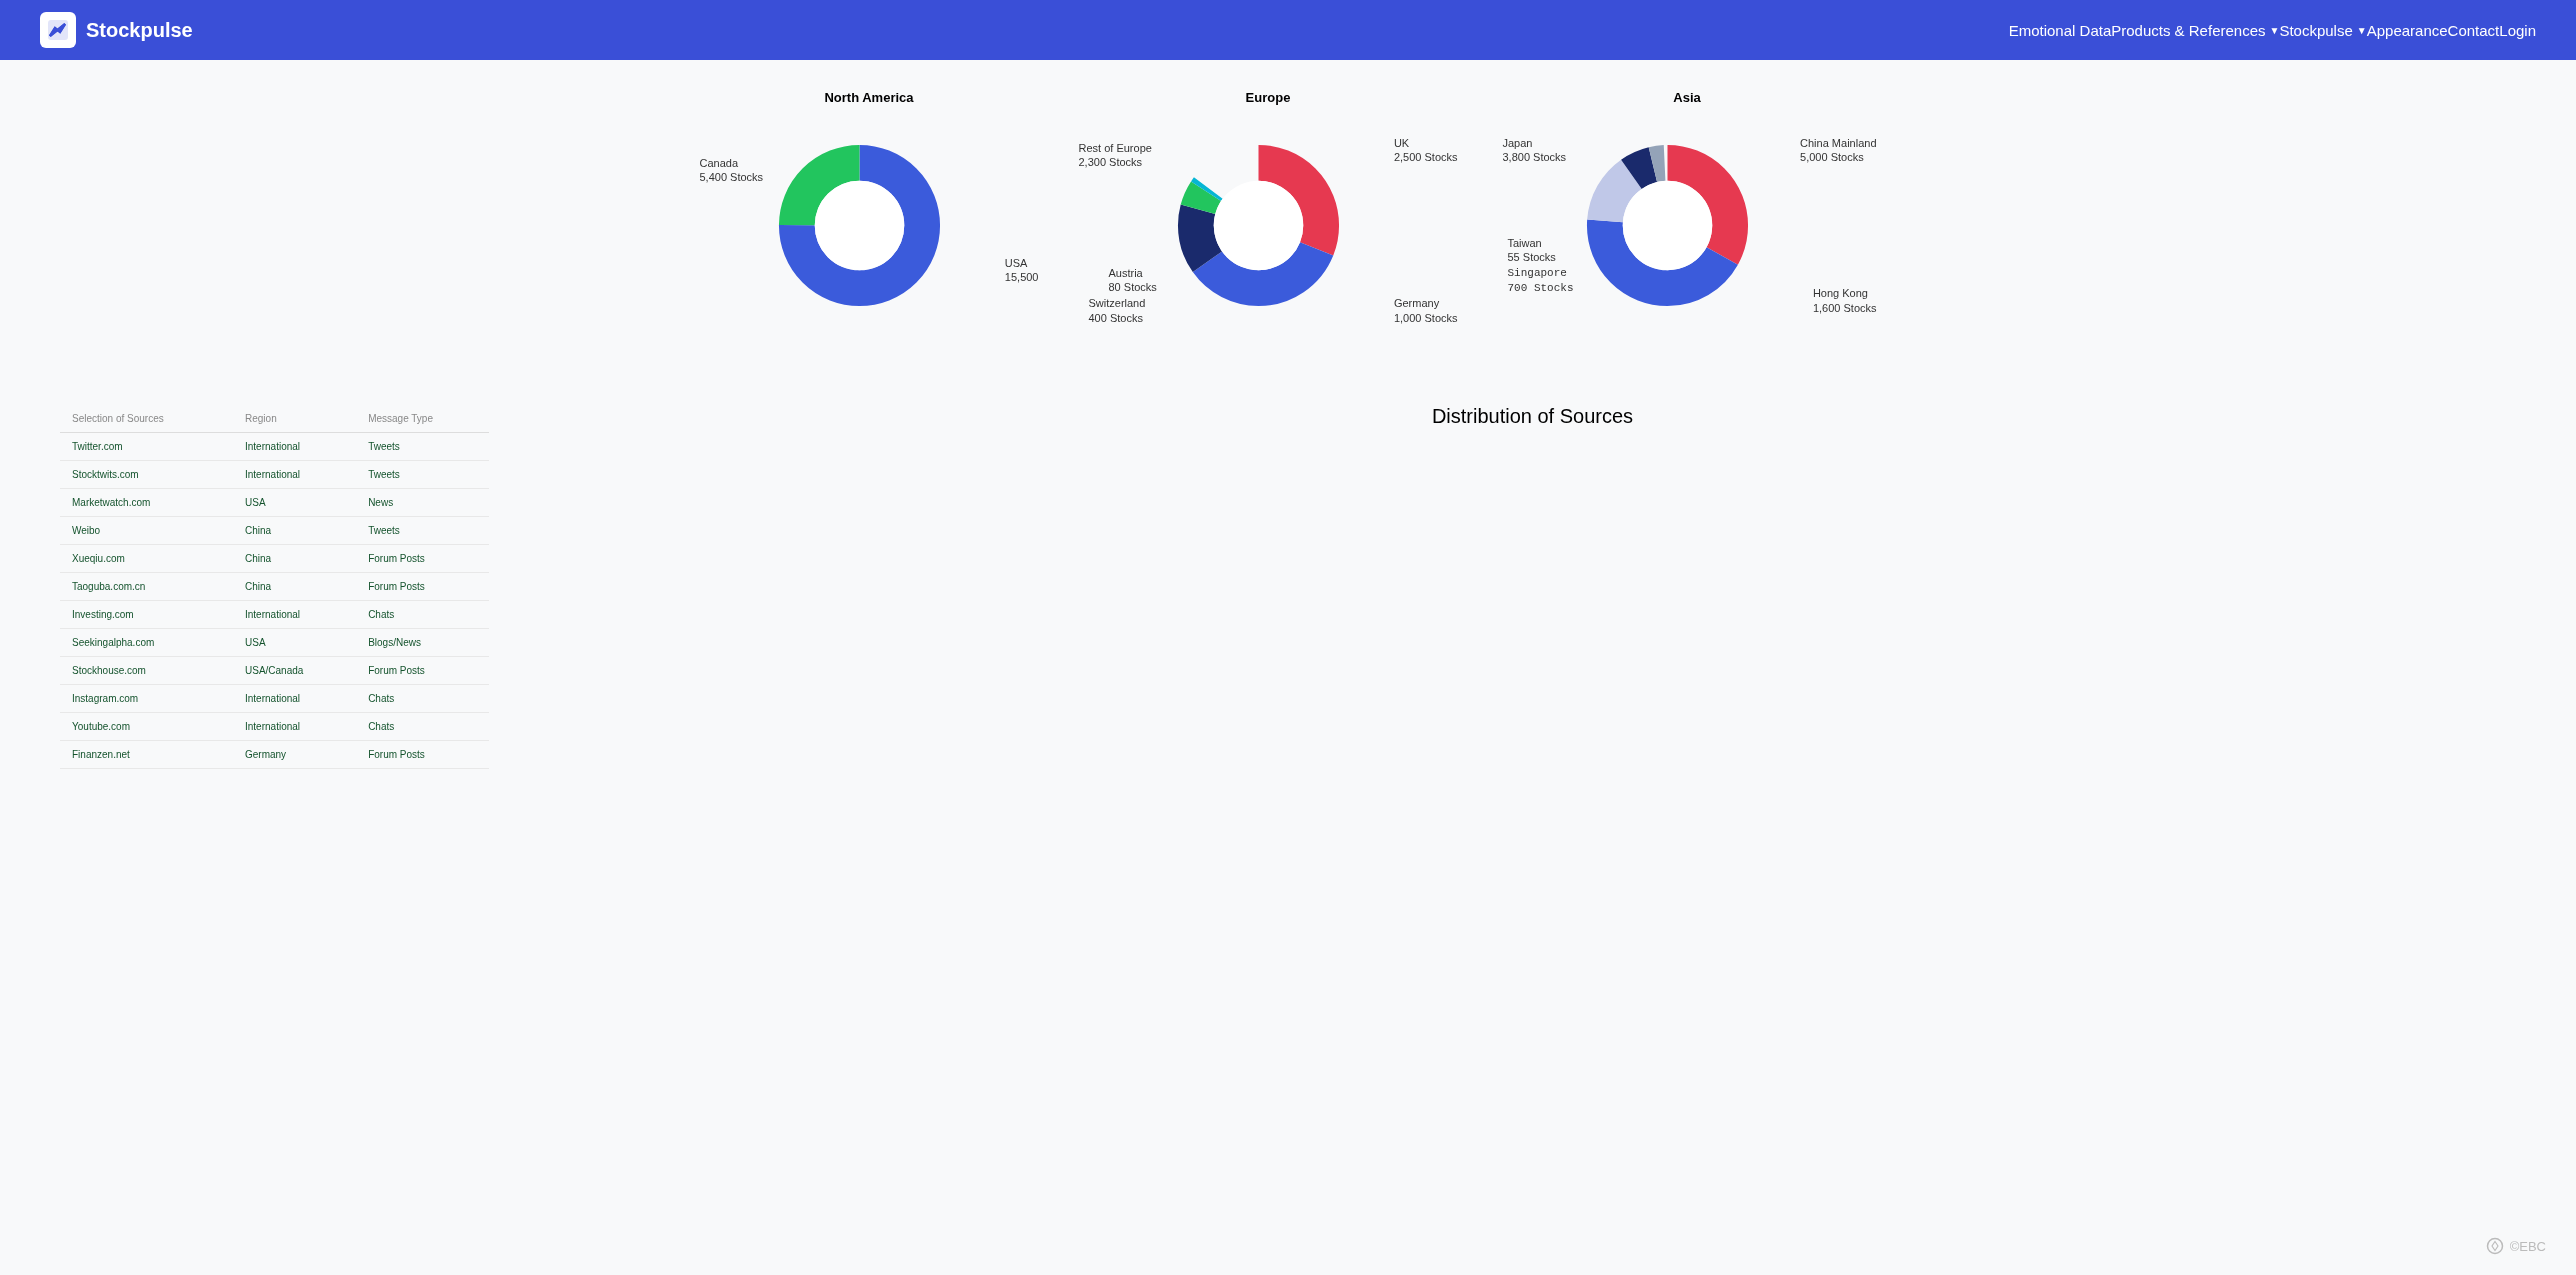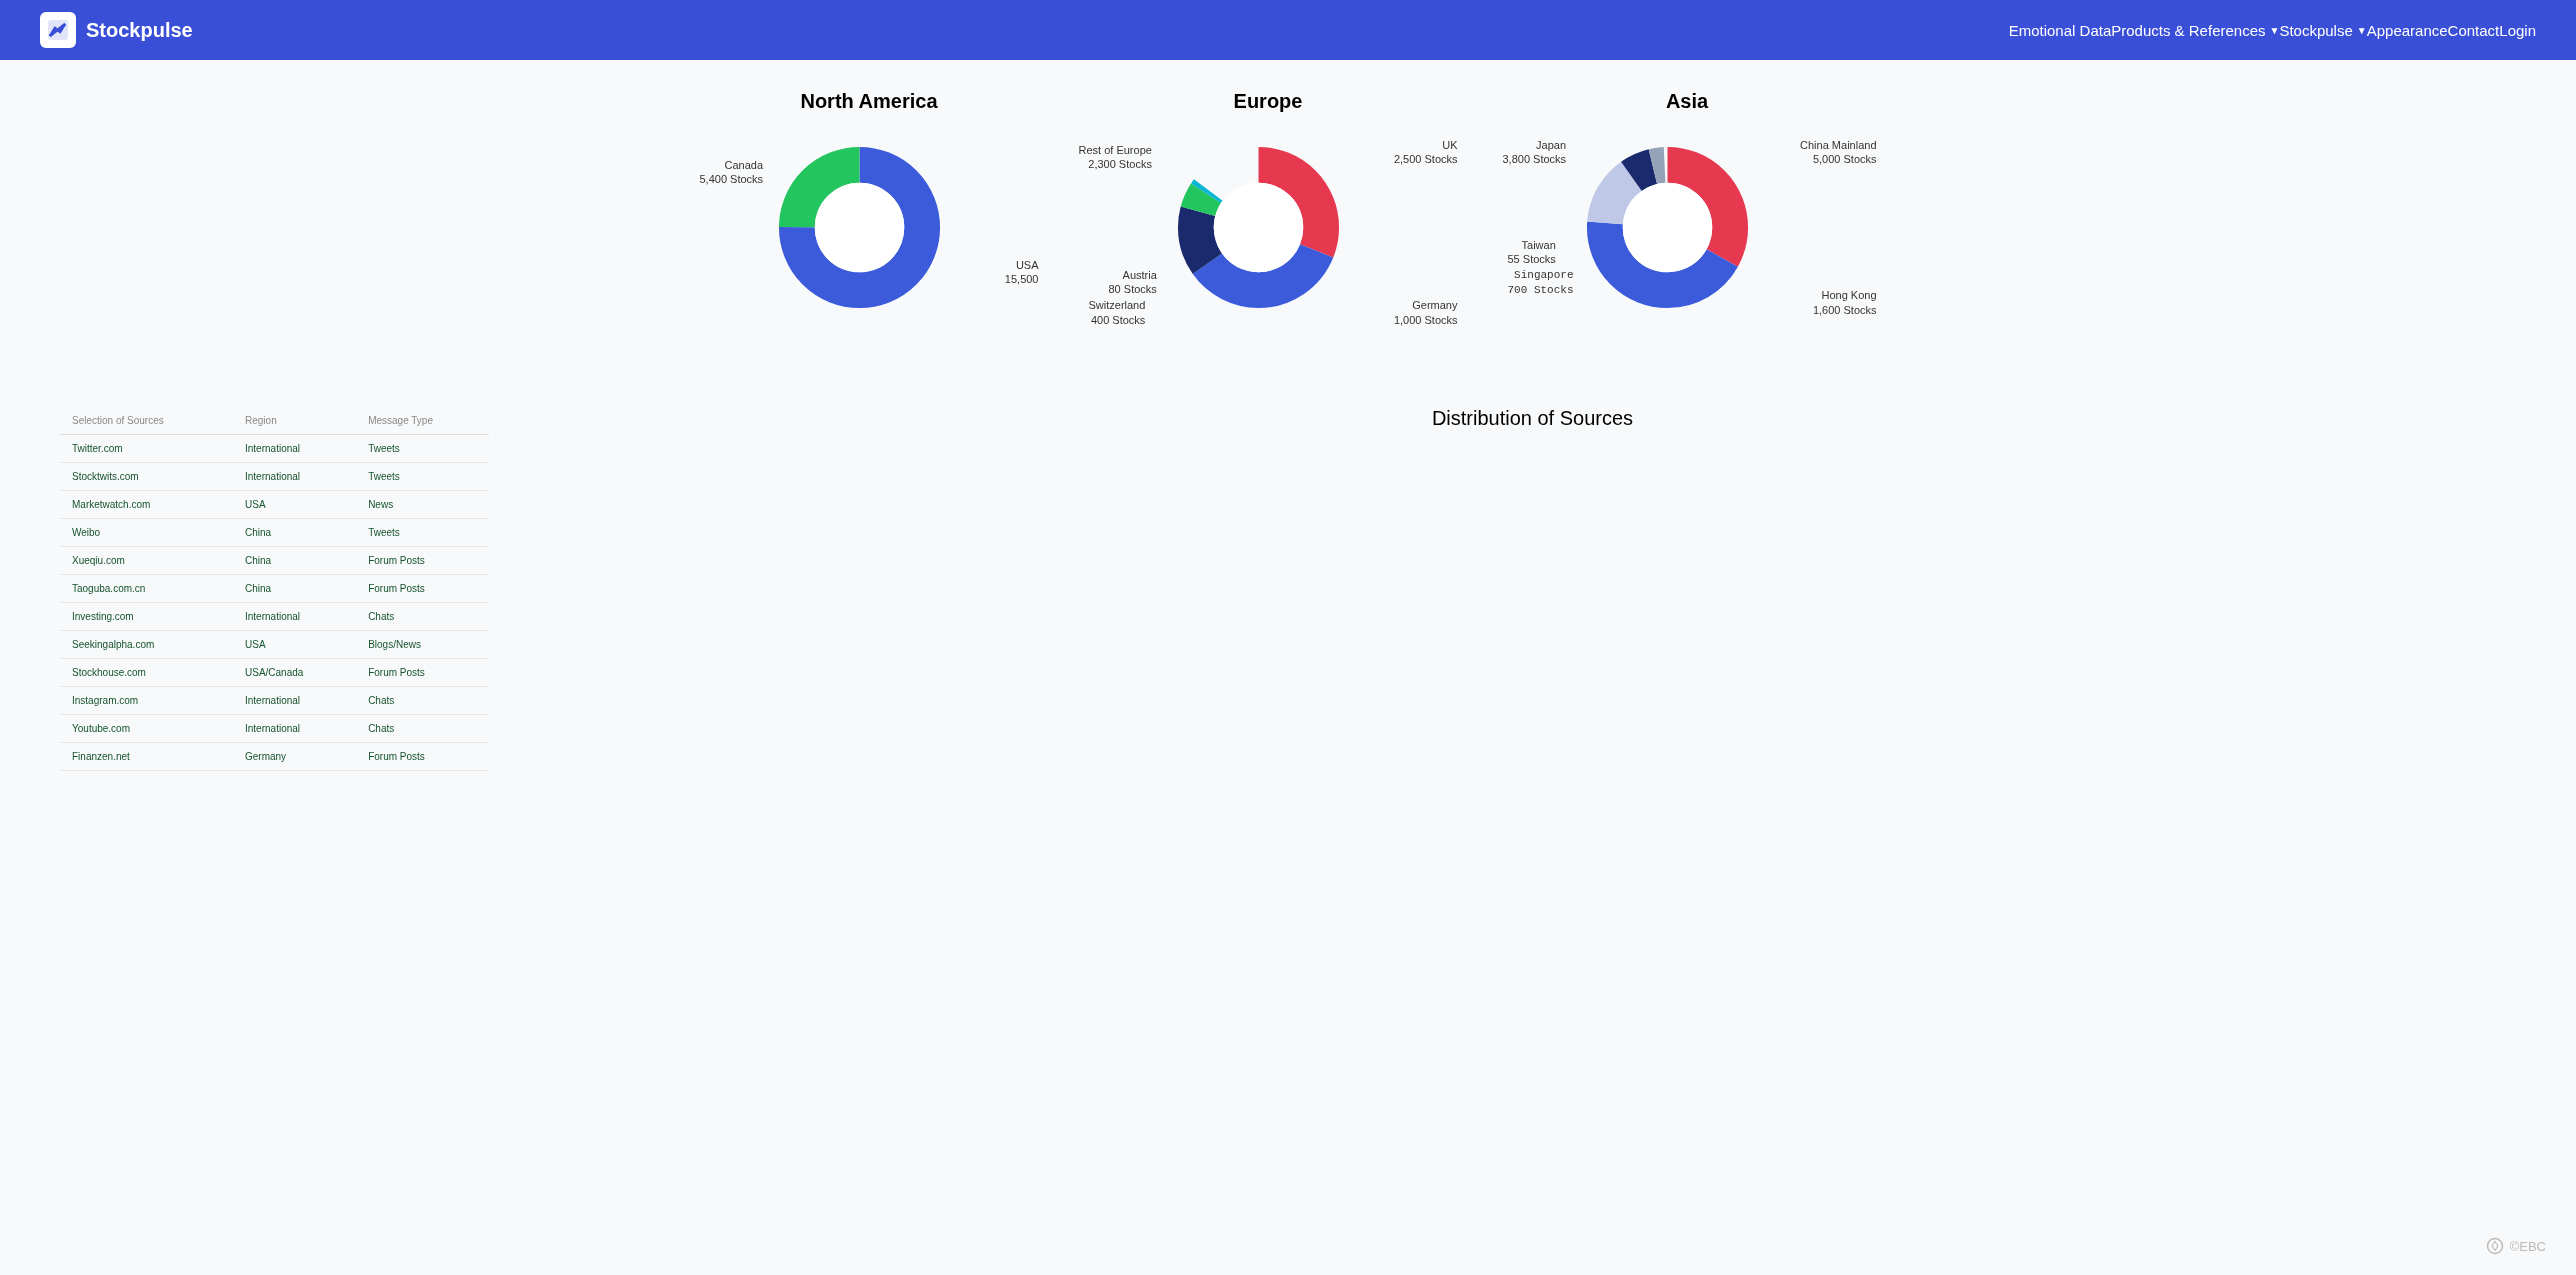--- a/index.html
+++ b/index.html
@@ -51,30 +51,30 @@
       gap: 40px;
       margin-bottom: 60px;
     }
     .chart-container {
       display: flex;
       flex-direction: column;
       align-items: center;
       position: relative;
     }
     .chart-title {
-      font-size: 20px;
+      font-size: 13px;
       font-weight: bold;
-      margin-bottom: 15px;
+      margin-bottom: 21px;
     }
     .chart-label {
       position: absolute;
       font-size: 11px;
       color: #333;
       line-height: 1.3;
-      text-align: right;
+      text-align: left;
     }
 
     
     .bottom-section {
       display: flex;
       gap: 60px;
       align-items: flex-start;
       margin-top: 20px;
     }
     .sources-table {

